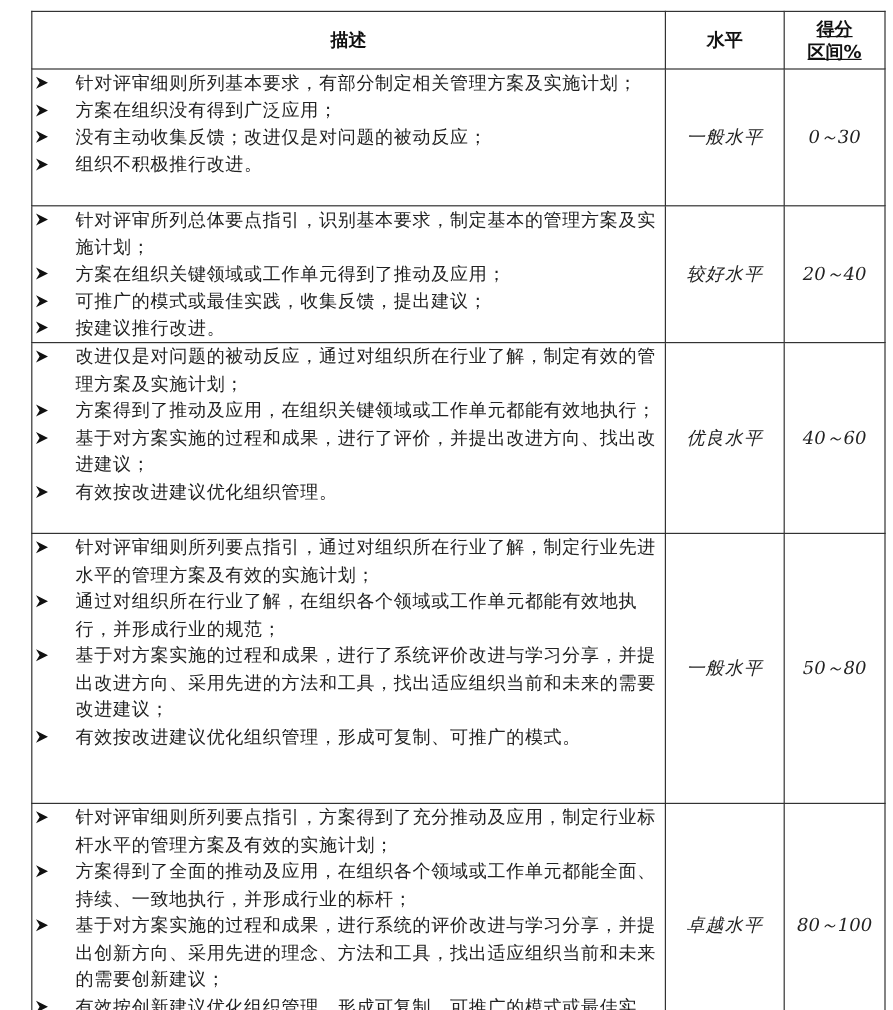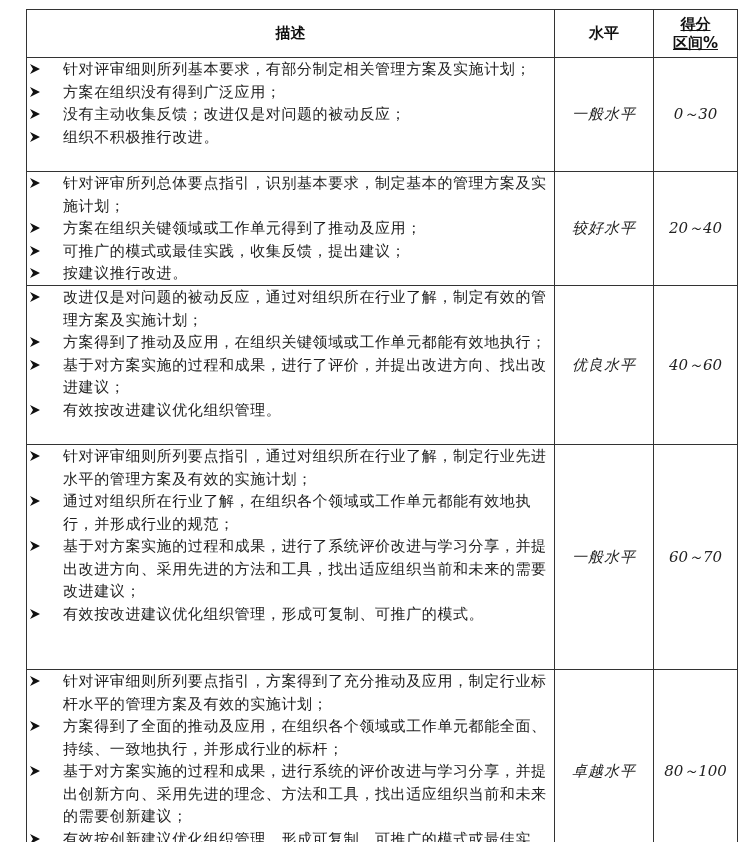--- a/index.html
+++ b/index.html
@@ -209,21 +209,21 @@
                 </svg>
               </span><span>基于对方案实施的过程和成果，进行了系统评价改进与学习分享，并提出改进方向、采用先进的方法和工具，找出适应组织当前和未来的需要改进建议；</span></li>
             <li><span class="arrow">
                 <svg width="12" height="12" viewBox="0 0 12 12">
                   <path d="M1 1 L11 6 L1 11 L4 6 Z" fill="#111"></path>
                 </svg>
               </span><span>有效按改进建议优化组织管理，形成可复制、可推广的模式。</span></li>
           </ul>
         </td>
         <td class="level">一般水平</td>
-        <td class="score">60～70</td>
+        <td class="score">50～80</td>
       </tr>
       <tr style="height: 201px;">
         <td class="desc">
           <ul class="bullets">
             <li><span class="arrow">
                 <svg width="12" height="12" viewBox="0 0 12 12">
                   <path d="M1 1 L11 6 L1 11 L4 6 Z" fill="#111"></path>
                 </svg>
               </span><span>针对评审细则所列要点指引，方案得到了充分推动及应用，制定行业标杆水平的管理方案及有效的实施计划；</span></li>
             <li><span class="arrow">

